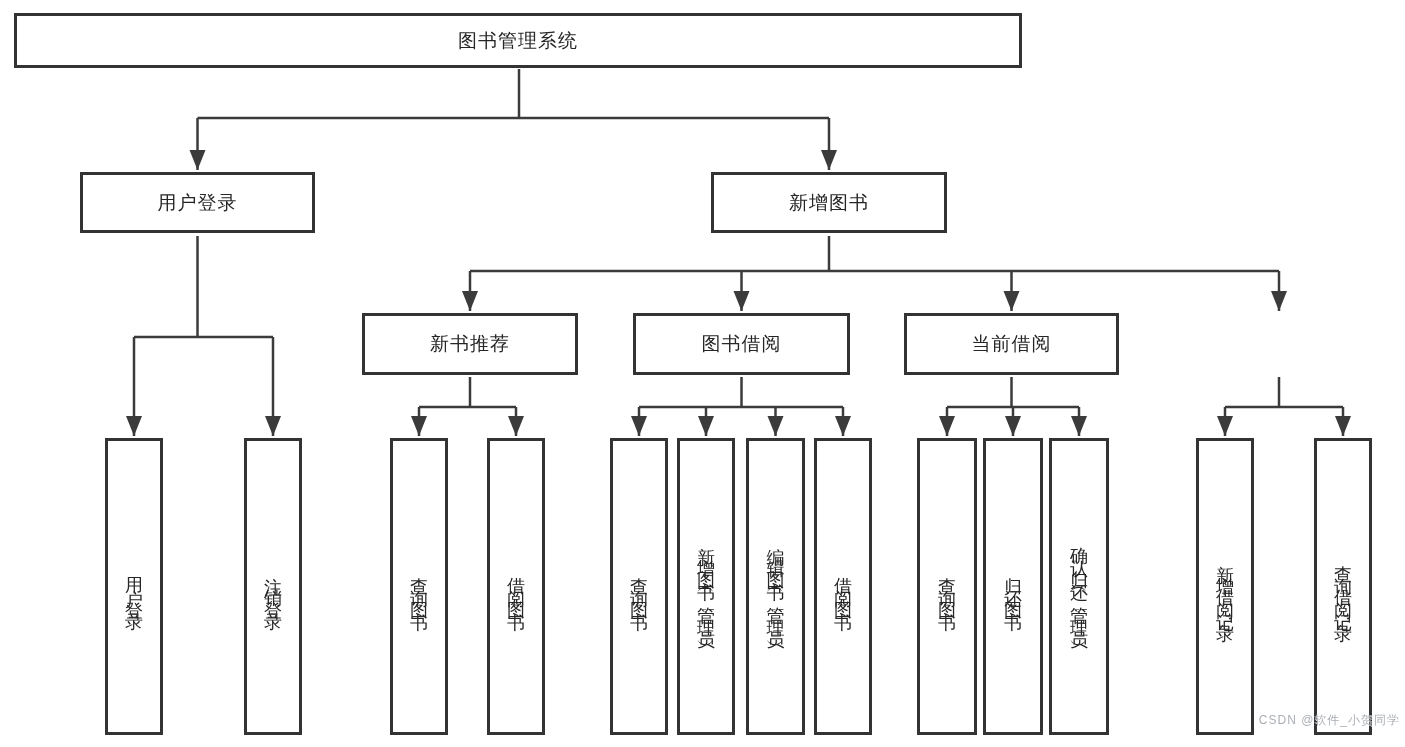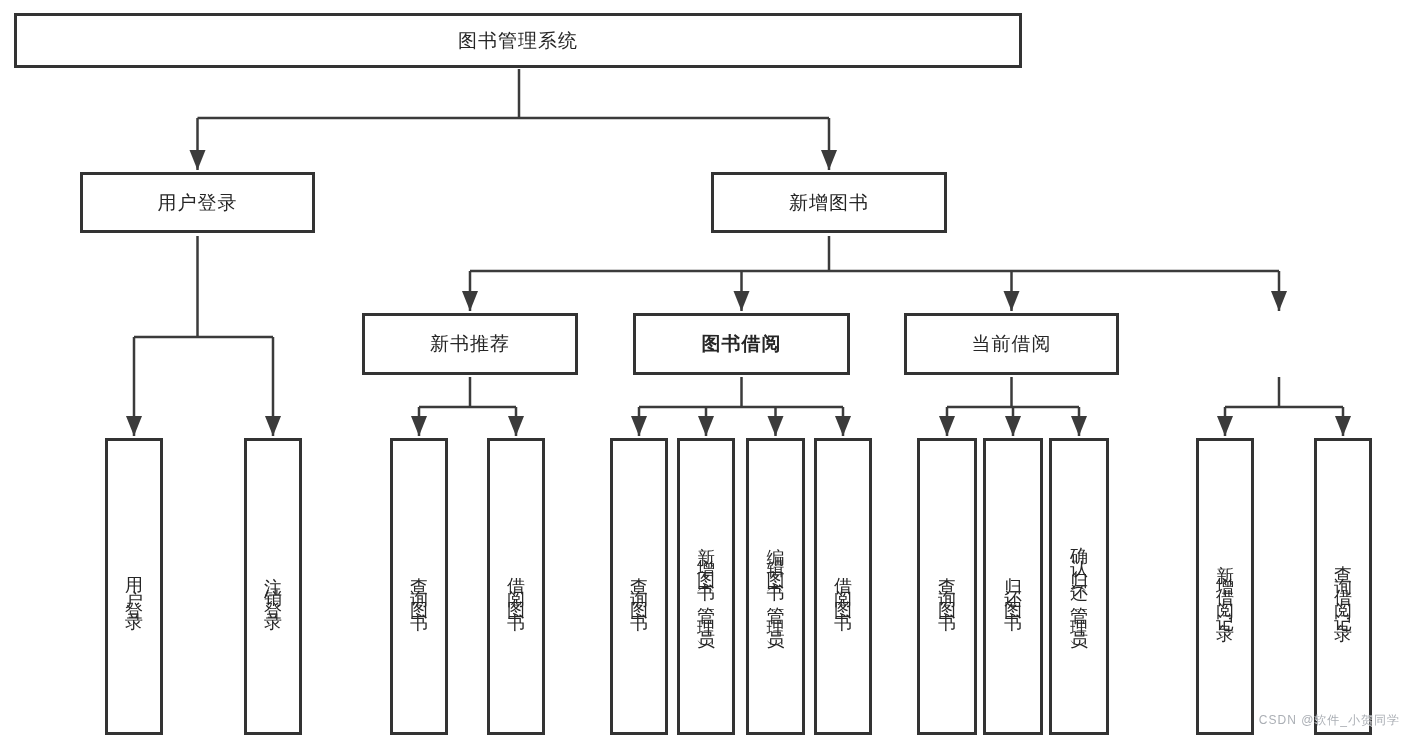--- a/index.html
+++ b/index.html
@@ -117,21 +117,21 @@
       <path class="edge" d="M1343,407 V436" marker-end="url(#ah)"></path>
     </g>
   </svg>
 
   <div class="box box-h" style="left:14px; top:13px; width:1008px; height:55px;">图书管理系统</div>
 
   <div class="box box-h" style="left:80px; top:172px; width:235px; height:61px;">用户登录</div>
   <div class="box box-h" style="left:711px; top:172px; width:236px; height:61px;">新增图书</div>
 
   <div class="box box-h" style="left:362px; top:313px; width:216px; height:62px;">新书推荐</div>
-  <div class="box box-h" style="left:633px; top:313px; width:217px; height:62px;font-weight:bold;">图书借阅</div>
+  <div class="box box-h" style="left:633px; top:313px; width:217px; height:62px;">图书借阅</div>
   <div class="box box-h" style="left:904px; top:313px; width:215px; height:62px;font-family:Liberation Mono, monospace;">当前借阅</div>
 
   <div class="box box-v" style="left:105px; top:438px; width:58px; height:297px;">用户登录</div>
   <div class="box box-v" style="left:244px; top:438px; width:58px; height:297px;">注销登录</div>
 
   <div class="box box-v" style="left:390px; top:438px; width:58px; height:297px;">查询图书</div>
   <div class="box box-v" style="left:487px; top:438px; width:58px; height:297px;">借阅图书</div>
 
   <div class="box box-v" style="left:610px; top:438px; width:58px; height:297px;">查询图书</div>
   <div class="box box-v" style="left:677px; top:438px; width:58px; height:297px;">新增图书（管理员）</div>

